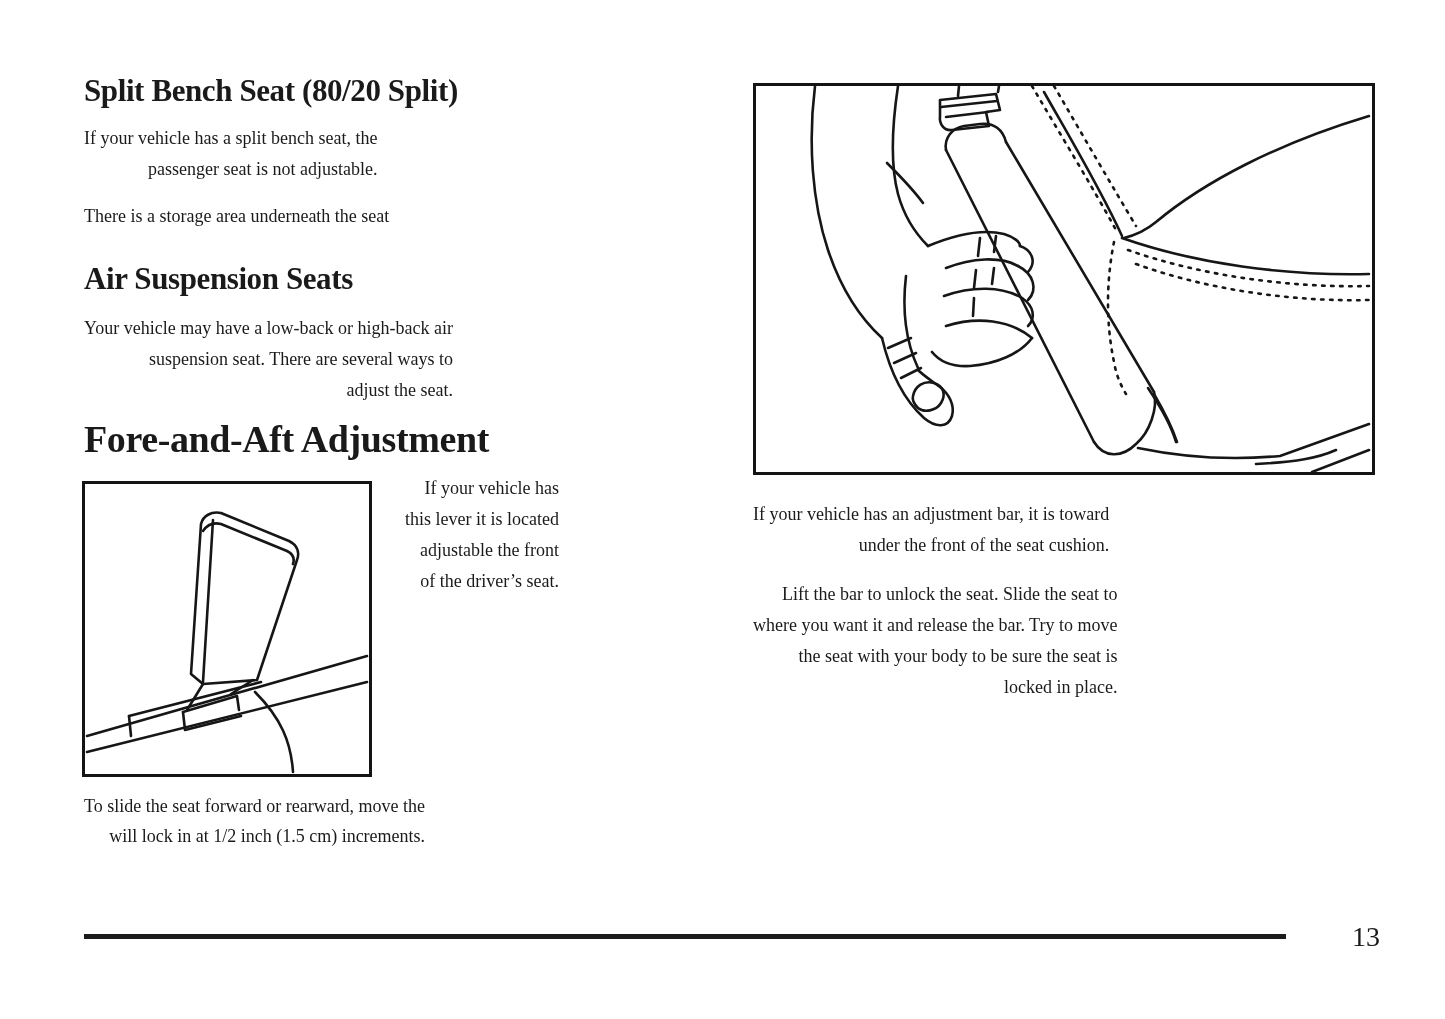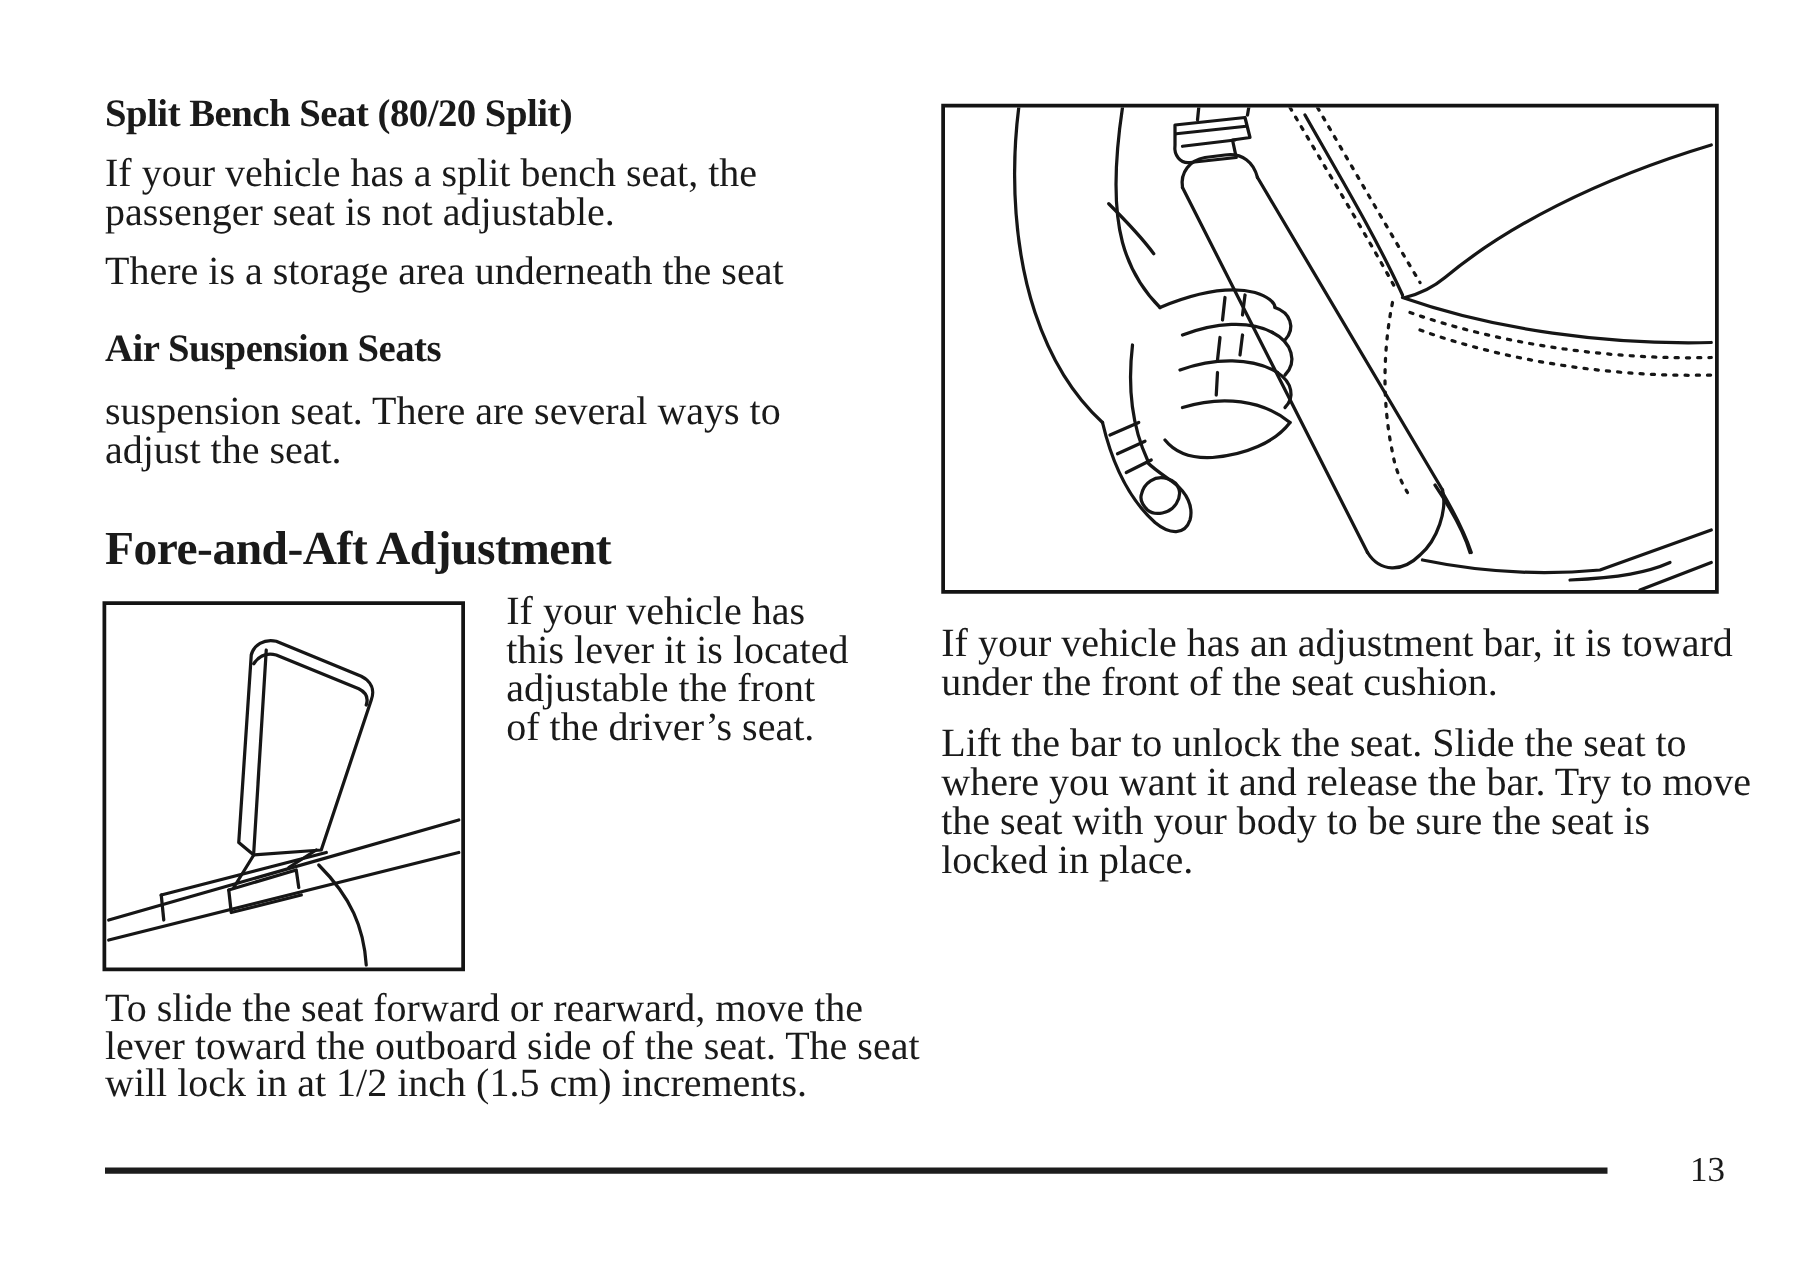--- a/index.html
+++ b/index.html
@@ -3,21 +3,21 @@
 <meta charset="utf-8">
 <style>
   html,body{margin:0;padding:0;background:#ffffff;}
   .page{
     position:relative;width:1445px;height:1019px;background:#ffffff;overflow:hidden;
     font-family:Liberation Serif, serif;color:#1a1a1a;
   }
   .abs{position:absolute;}
   .h1{font-size:31px;font-weight:bold;letter-spacing:-0.4px;line-height:36px;white-space:nowrap;}
   .h3{font-size:38px;font-weight:bold;letter-spacing:-0.4px;line-height:36px;white-space:nowrap;}
-  .body-text{font-size:32px;line-height:31px;}
+  .body-text{font-size:18px;line-height:31px;text-align:right;}
   .body-text .tline{white-space:nowrap;}
   .p4{line-height:30px;}
   .ital{font-style:italic;}
   .figure{position:absolute;border:3px solid #141414;background:#ffffff;box-sizing:border-box;}
   .figure svg{display:block;}
   .stroke{fill:none;stroke:#161616;stroke-width:2.6;stroke-linecap:round;stroke-linejoin:round;}
   .dash{stroke-dasharray:2.5 6.5;}
   .rule{position:absolute;background:#1c1c1c;}
   .pagenum{font-size:28px;line-height:30px;text-align:right;}
 </style>
@@ -33,20 +33,21 @@
     <div class="tline">passenger seat is not adjustable.</div>
   </div>
 
   <div class="abs body-text" style="left:84px;top:189px;margin-top:12px;">
     <div class="tline">There is a storage area underneath the seat</div>
   </div>
 
   <div class="abs h1" style="left:84px;top:261px;">Air Suspension Seats</div>
 
   <div class="abs body-text" style="left:84px;top:313px;">
+    <div class="tline">Your vehicle may have a low-back or high-back air</div>
     <div class="tline">suspension seat. There are several ways to</div>
     <div class="tline">adjust the seat.</div>
   </div>
 
   <div class="abs h3" style="left:84px;top:421px;">Fore-and-Aft Adjustment</div>
 
   <div class="figure" style="left:82px;top:481px;width:290px;height:296px;">
     <svg width="284" height="290" viewBox="0 0 284 290">
       <g class="stroke">
 
@@ -71,21 +72,20 @@
 
   <div class="abs body-text" style="left:405px;top:473px;">
     <div class="tline">If your vehicle has</div>
     <div class="tline">this lever it is located</div>
     <div class="tline">adjustable the front</div>
     <div class="tline">of the driver’s seat.</div>
   </div>
 
   <div class="abs body-text p4" style="left:84px;top:791px;">
     <div class="tline">To slide the seat forward or rearward, move the</div>
-    <div class="tline">lever toward the outboard side of the seat. The seat</div>
     <div class="tline">will lock in at 1/2 inch (1.5 cm) increments.</div>
   </div>
 
   <div class="figure" style="left:753px;top:83px;width:622px;height:392px;">
     <svg width="616" height="386" viewBox="0 0 616 386">
       <g class="stroke">
 
         <g>
           <path d="M59,0 C52,56 56,116 72,164 C84,200 102,230 126,252"></path>
           <path d="M142,0 C136,40 134,78 142,108 C148,130 158,146 172,160"></path>

